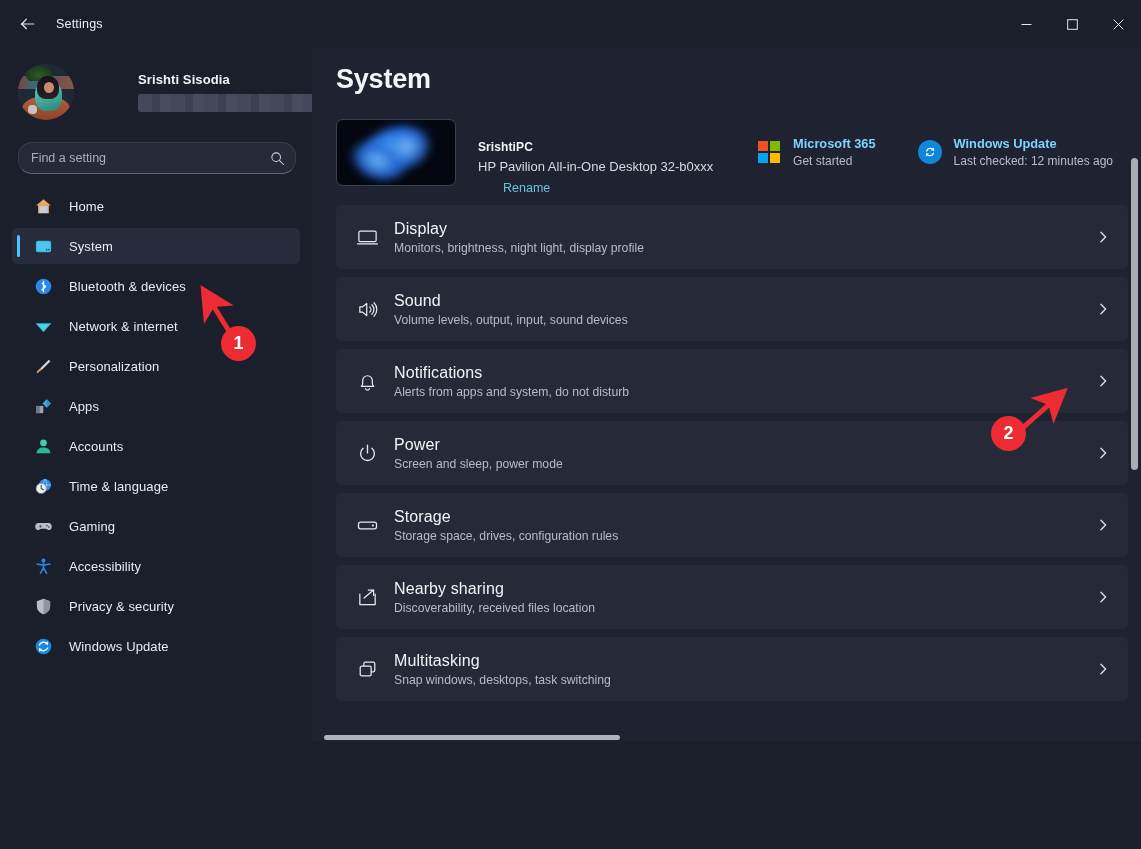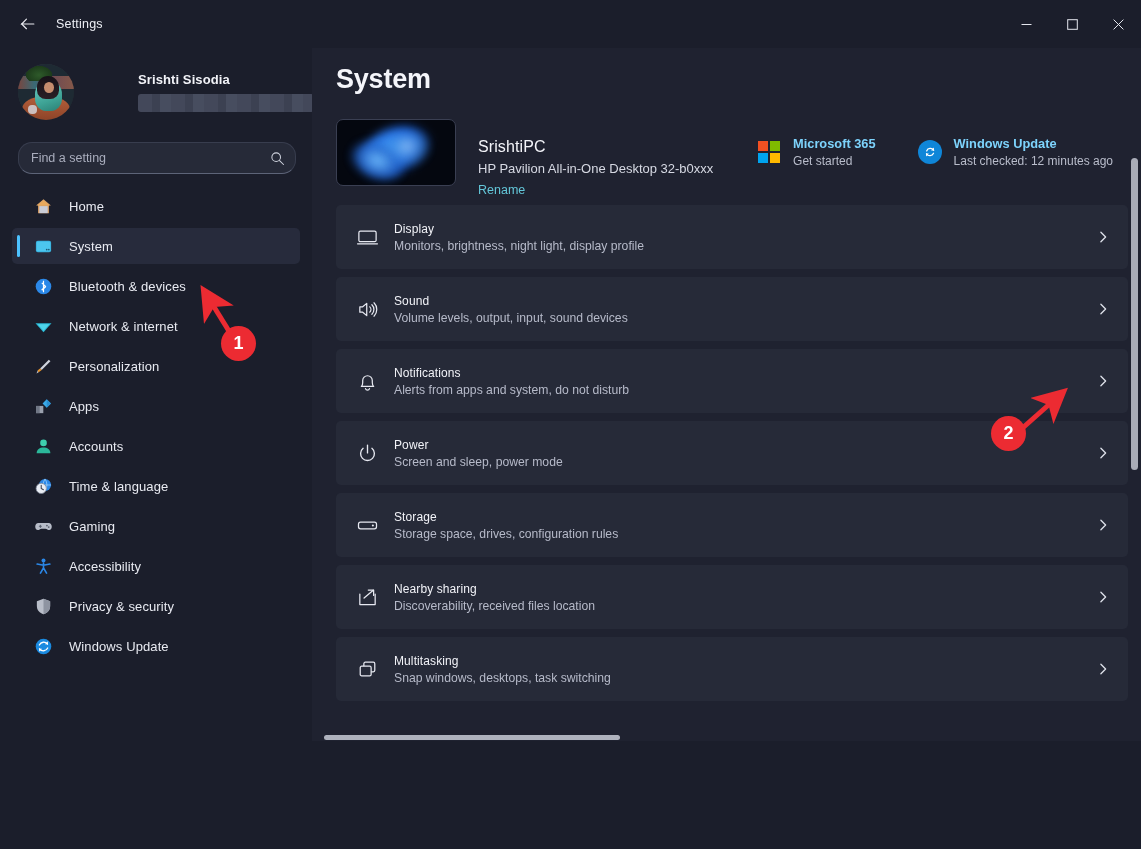--- a/index.html
+++ b/index.html
@@ -195,23 +195,23 @@
   .bloom1 { left: 20%; top: 12%; width: 62%; height: 74%;
     background: radial-gradient(ellipse at 40% 40%, #4aa8ff 0%, #1d62d8 45%, rgba(10,30,90,0) 72%);
     transform: rotate(-18deg); }
   .bloom2 { left: 10%; top: 34%; width: 48%; height: 58%;
     background: radial-gradient(ellipse at 50% 50%, #7cc8ff 0%, #2060c8 50%, rgba(8,20,70,0) 75%);
     transform: rotate(22deg); opacity: .85; }
   .bloom3 { left: 40%; top: 20%; width: 40%; height: 52%;
     background: radial-gradient(ellipse at 50% 40%, #bfe4ff 0%, #3f8ae0 40%, rgba(8,20,70,0) 72%);
     opacity: .6; transform: rotate(-6deg); }
   .pc-meta { margin-left: 22px; }
-  .pc-name { font-size: 16px; font-weight: normal; color: #f3f4f9; letter-spacing: .1px; margin-top: 30px; }
+  .pc-name { font-size: 12px; font-weight: bold; color: #f3f4f9; letter-spacing: .1px; margin-top: 30px; }
   .pc-model { font-size: 13px; color: #d6d9e3; margin-top: 5px; }
-  .pc-rename { font-size: 12.5px; color: #63c6d8; margin-top: 7px; cursor: pointer; }
+  .pc-rename { font-size: 12.5px; color: #63c6d8; margin-top: 7px; cursor: pointer; margin-left: 25px; }
 
   .hero-cards {
     margin-left: auto;
     display: flex;
     align-items: center;
     gap: 42px;
     padding-right: 28px;
   }
   .hero-card { display: flex; align-items: center; }
   .hero-card-ico { width: 24px; height: 24px; margin-right: 12px; flex: 0 0 24px;
@@ -248,21 +248,21 @@
     display: flex;
     align-items: center;
     padding: 0 18px 0 12px;
   }
   .row-ico {
     width: 38px; flex: 0 0 38px;
     display: flex; align-items: center; justify-content: center;
     color: #e7e9f1;
   }
   .row-texts { margin-left: 8px; }
-  .row-title { font-size: 12px; color: #f2f3f8; letter-spacing: .1px; }
+  .row-title { font-size: 16px; color: #f2f3f8; letter-spacing: .1px; }
   .row-sub { font-size: 12.2px; color: #b6bac9; margin-top: 3px; }
   .row-chev { margin-left: auto; color: #dfe2eb; display: flex; }
 
   
   .vscroll {
     position: absolute;
     right: 3px; top: 110px;
     width: 7px; height: 312px;
     background: #c8cbd6;
     border-radius: 4px;

